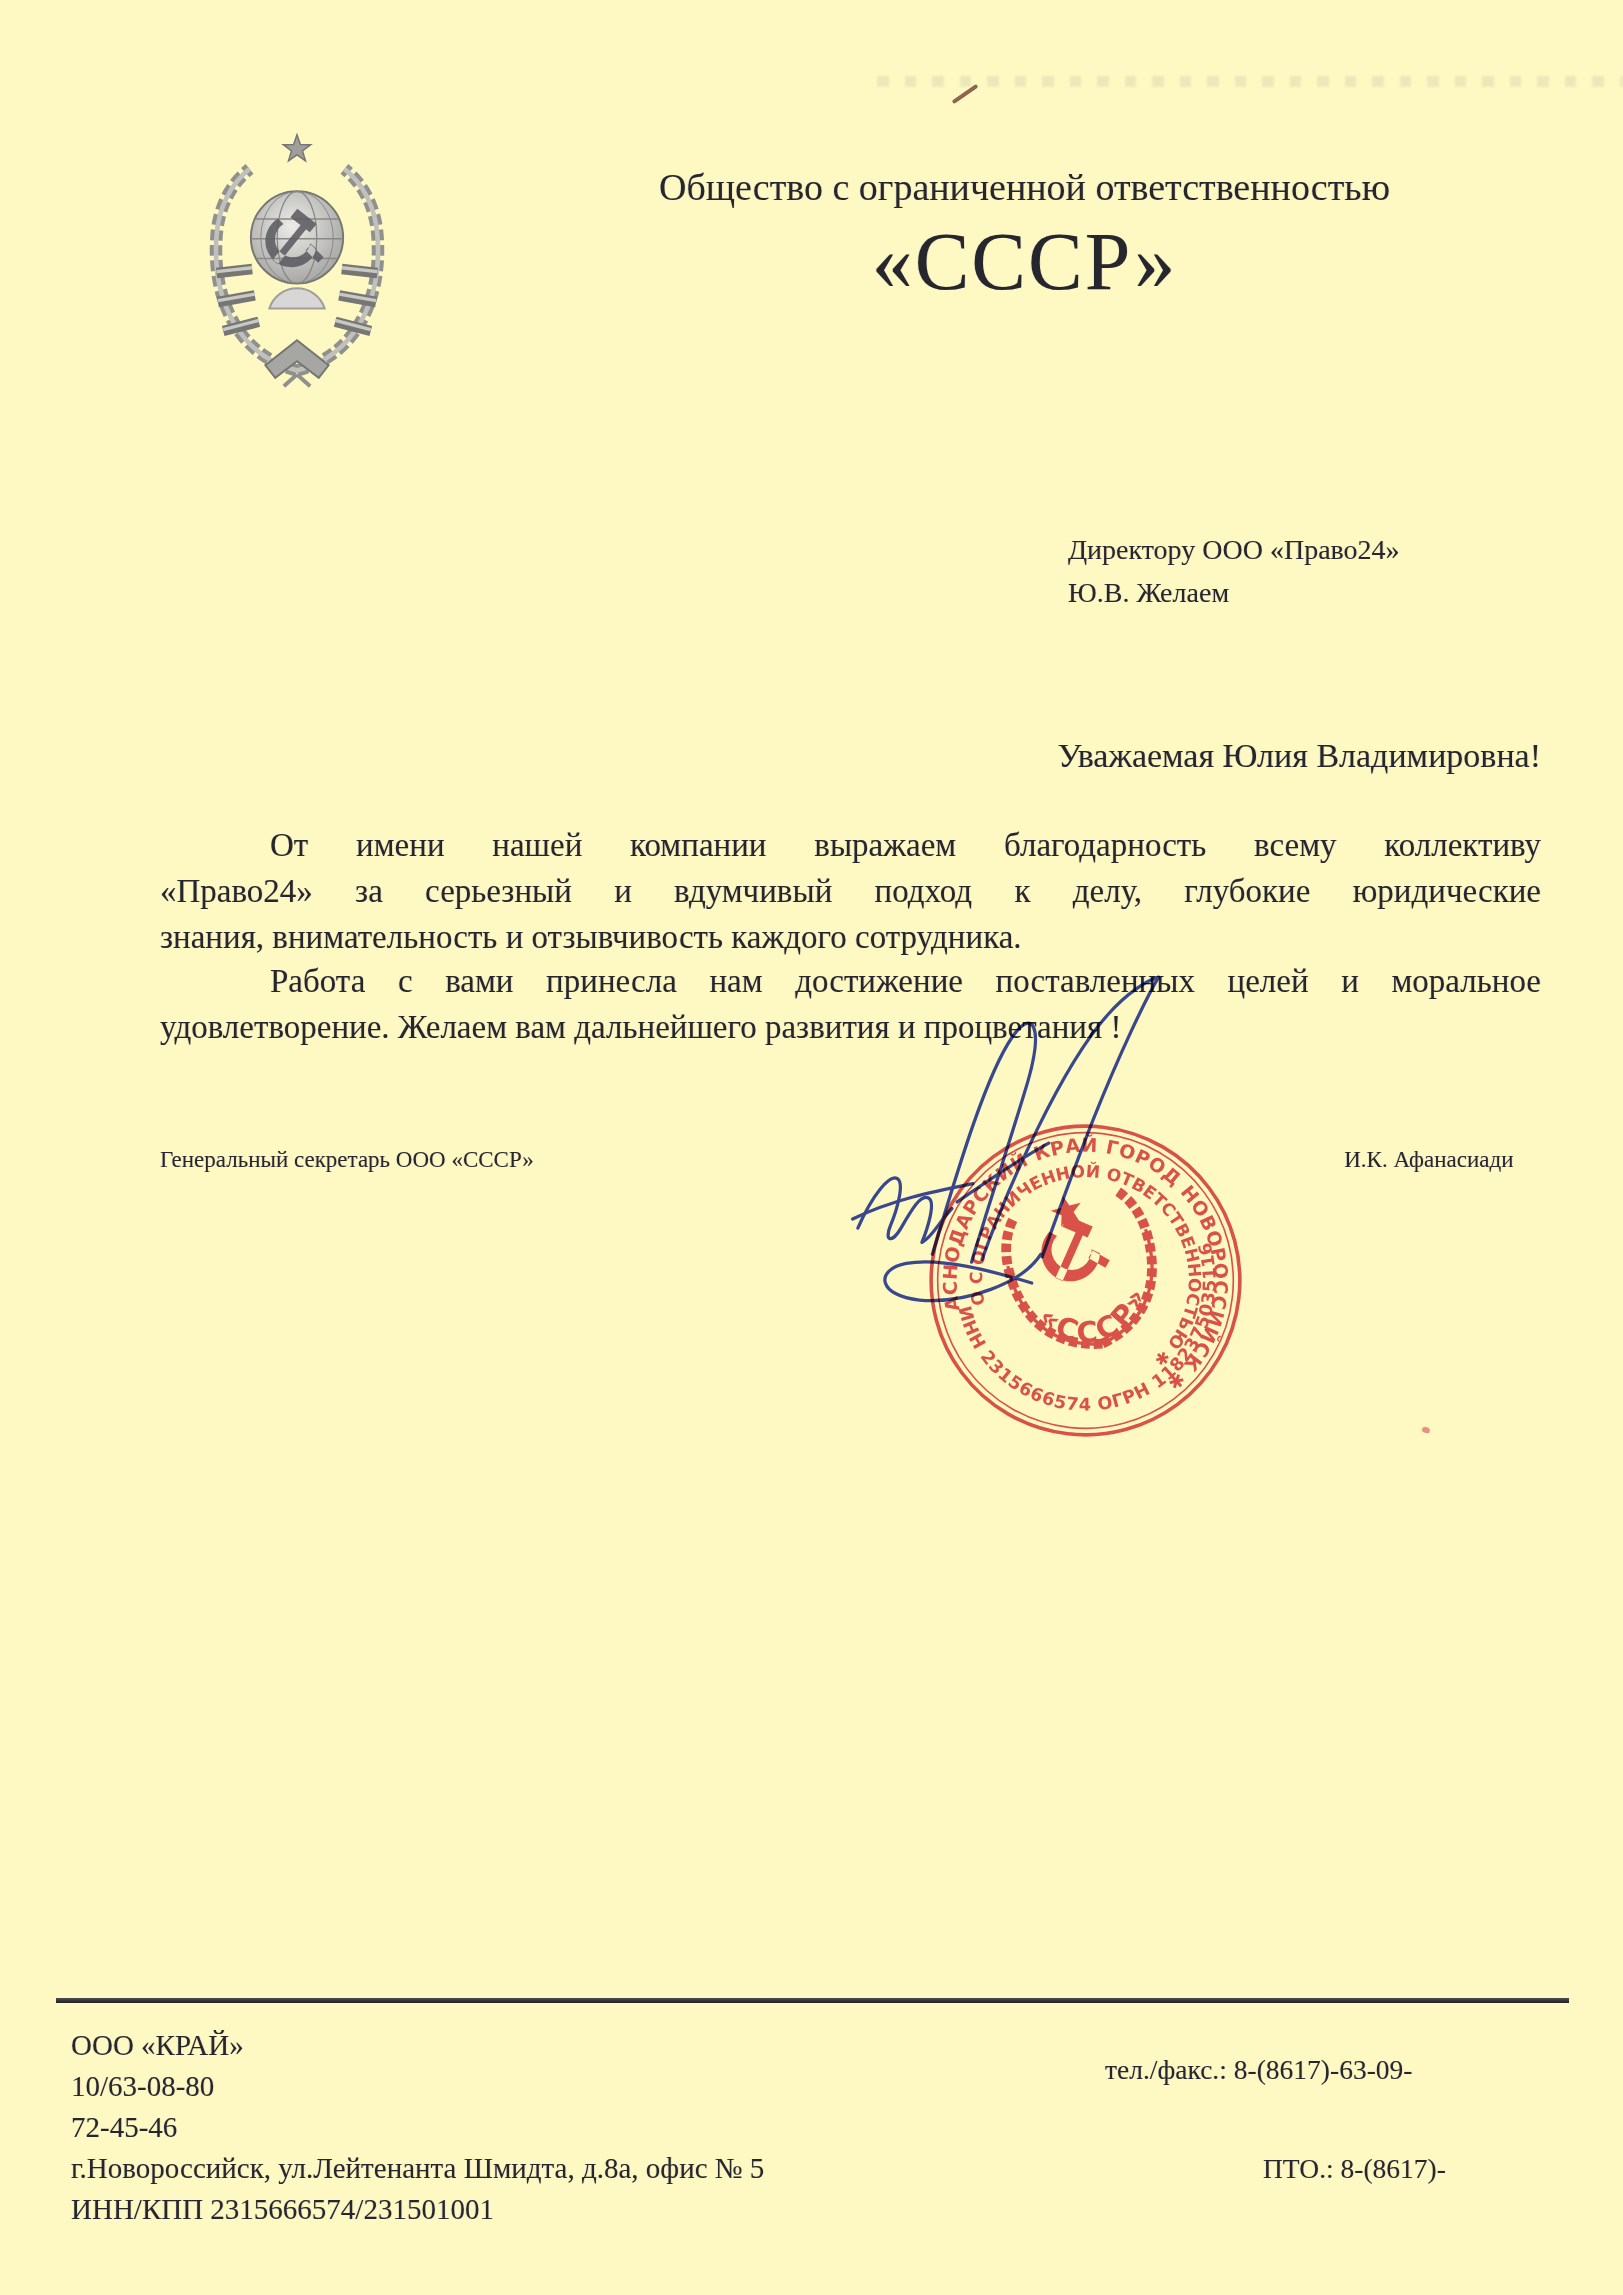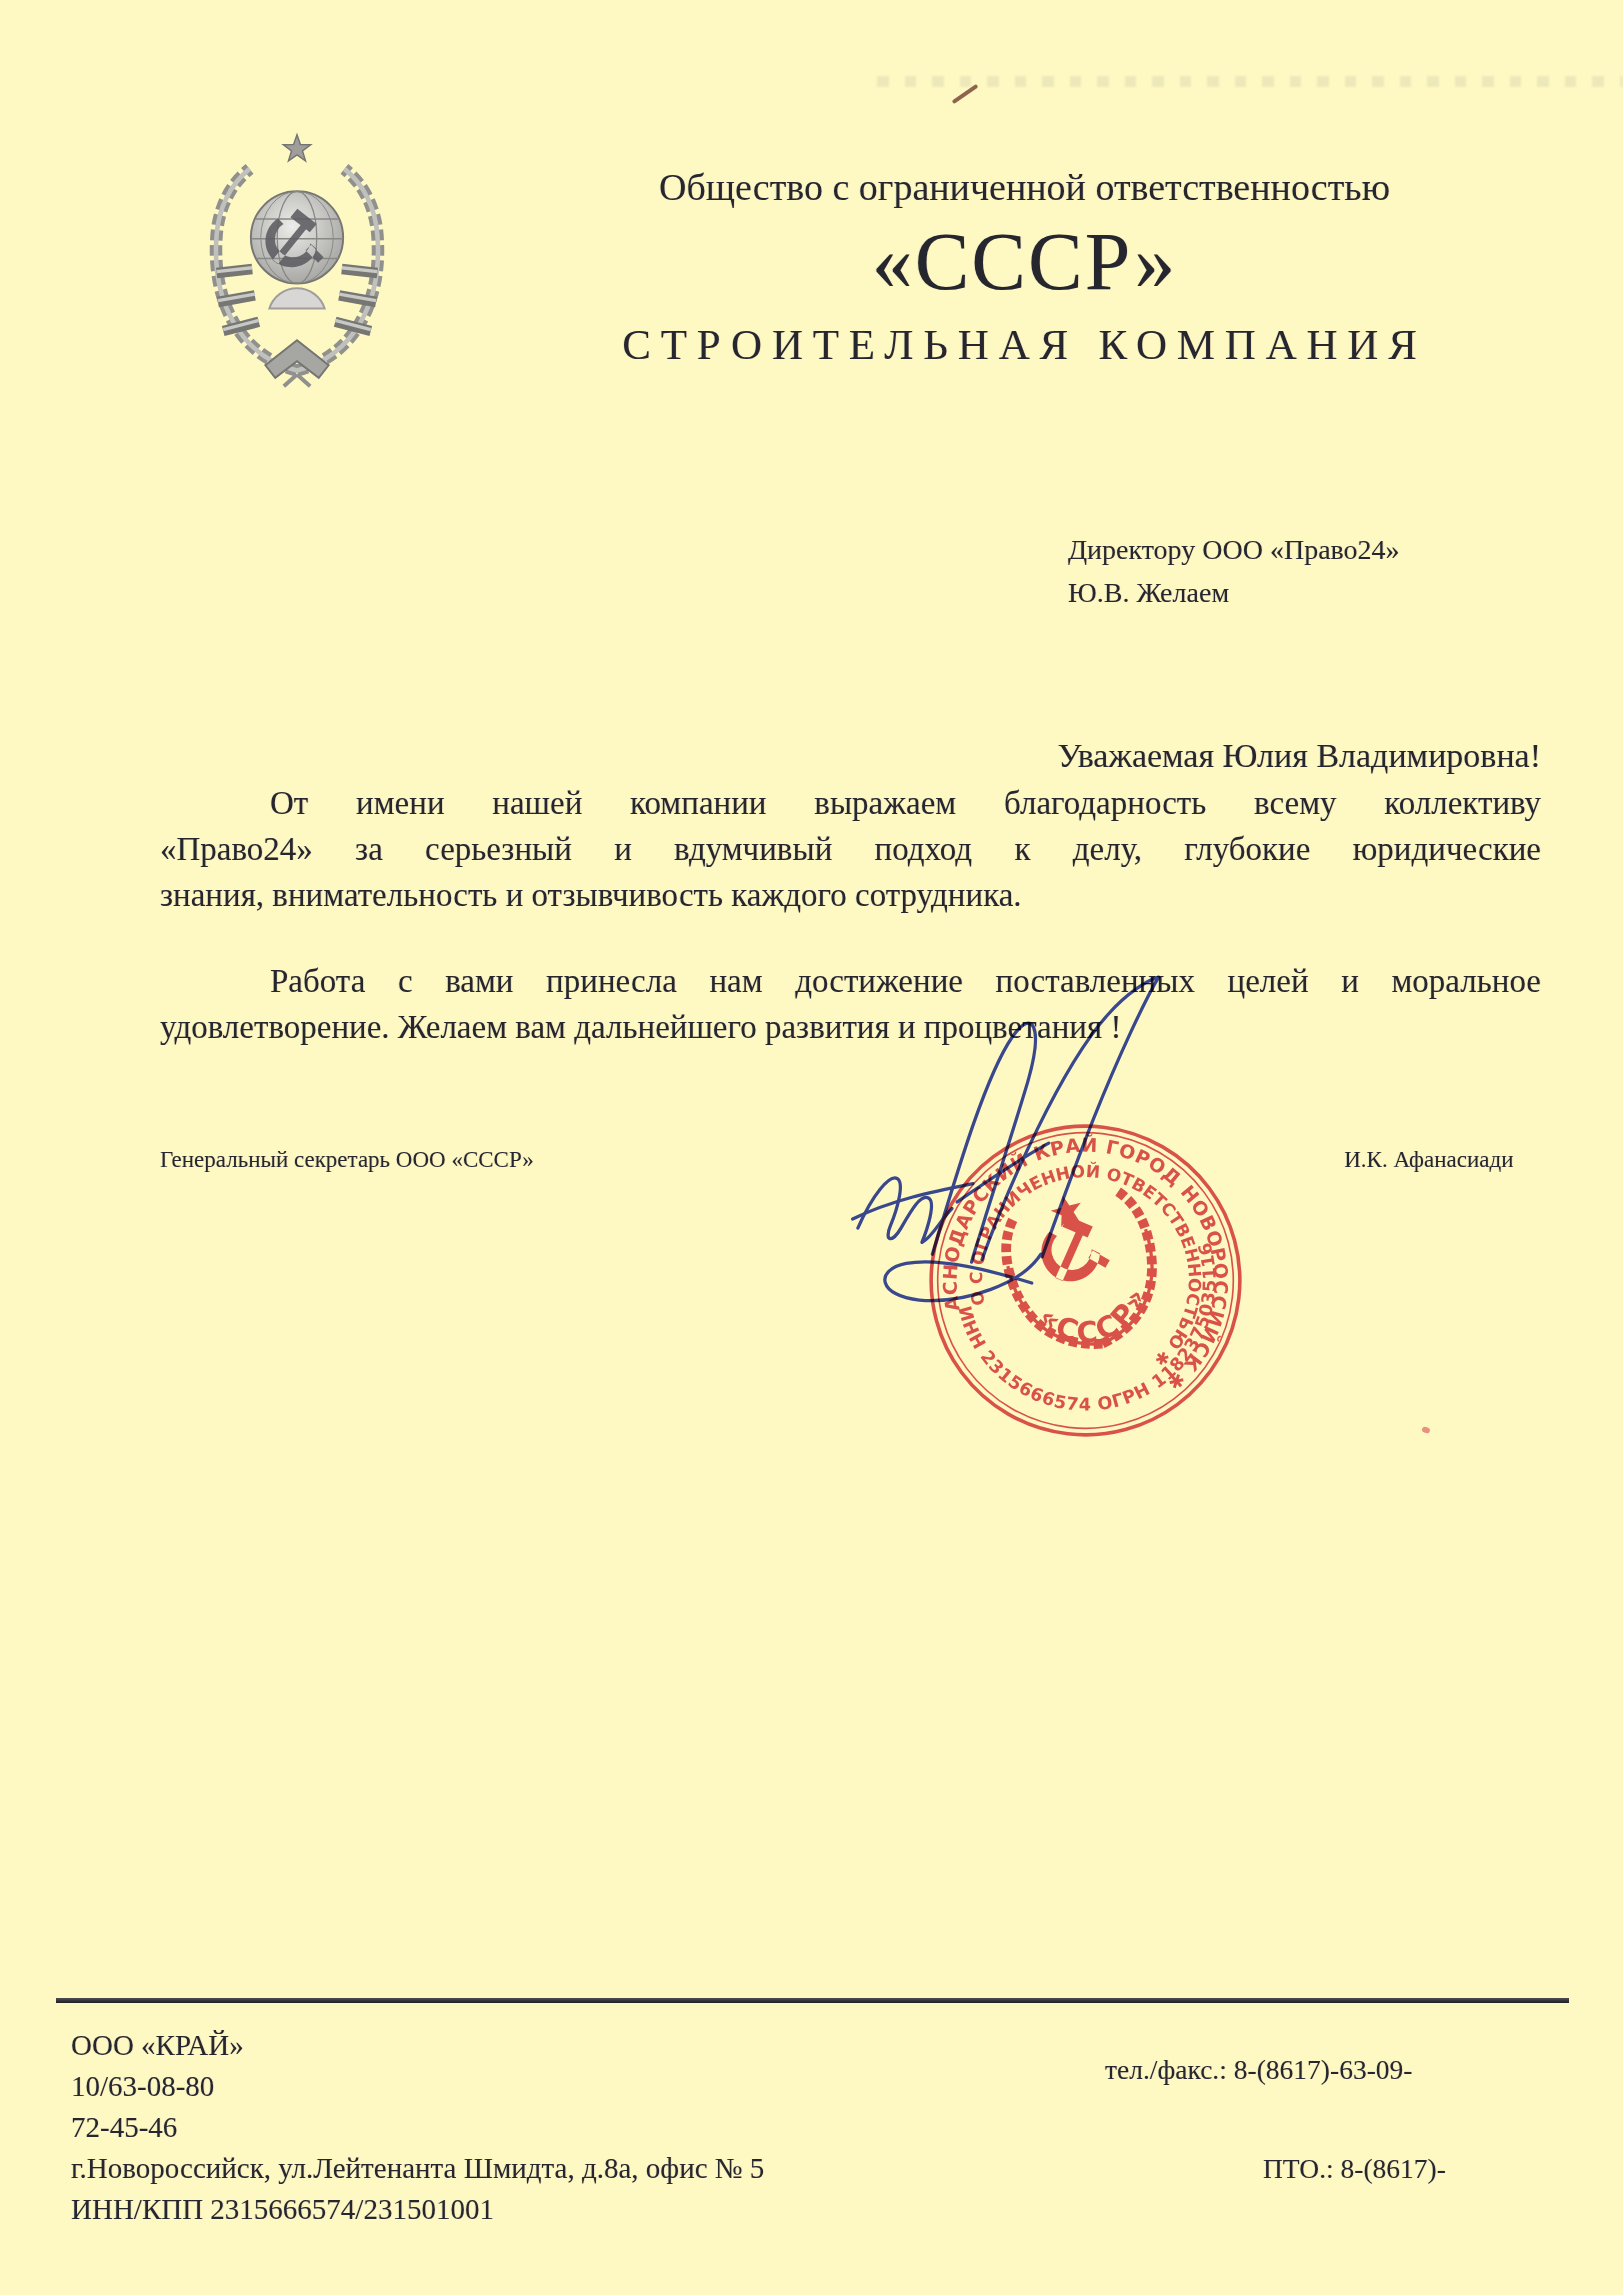--- a/index.html
+++ b/index.html
@@ -17,21 +17,21 @@
   .head-orgtype{font-size:38px;line-height:45px;}
   .head-orgname{font-size:82px;line-height:82px;letter-spacing:2px;margin-top:10.5px;}
   .head-subtitle{font-size:43px;line-height:50px;letter-spacing:9.8px;margin-top:17px;}
 
   
   .addressee{position:absolute;left:1068px;top:528px;font-size:28px;line-height:43px;}
 
   
   .salutation{position:absolute;left:160px;top:737px;width:1381px;text-align:right;font-size:34px;}
   .para{position:absolute;left:160px;width:1381px;font-size:33px;line-height:46px;}
-  .p1{top:780px;}
+  .p1{top:822px;}
   .p2{top:958px;}
   .bline{text-align:justify;text-align-last:justify;}
   .bline.last{text-align-last:left;}
   .bline.first{text-indent:110px;}
 
   
   .sign-row{position:absolute;left:160px;top:1147px;width:1381px;display:flex;justify-content:space-between;font-size:23px;}
   .sign-name{padding-right:27.5px;}
 
   
@@ -116,21 +116,20 @@
     <path d="M 170,316 l -48,38 l 15,19 l 33,-25 l 33,25 l 15,-19 Z" fill="#a2a2a2" stroke="#6e6e6e" stroke-width="3"></path>
     <line x1="170" y1="368" x2="150" y2="386" stroke="#8b8b8b" stroke-width="6"></line>
     <line x1="170" y1="368" x2="190" y2="386" stroke="#8b8b8b" stroke-width="6"></line>
 
     <use href="#star5" transform="translate(170,26) scale(1.1)" fill="#9a9a9a" stroke="#6e6e6e" stroke-width="2"></use>
   </svg>
 
   <div class="head-text">
     <div class="head-orgtype ink">Общество с ограниченной ответственностью</div>
     <div class="head-orgname ink">«СССР»</div>
-    <div class="head-subtitle ink">СТРОИТЕЛЬНАЯ КОМПАНИЯ</div>
   </div>
 
   <div class="addressee ink">
     <div>Директору ООО «Право24»</div>
     <div>Ю.В. Желаем</div>
   </div>
 
   <div class="salutation ink">Уважаемая Юлия Владимировна!</div>
 
   <div class="para p1 ink">

